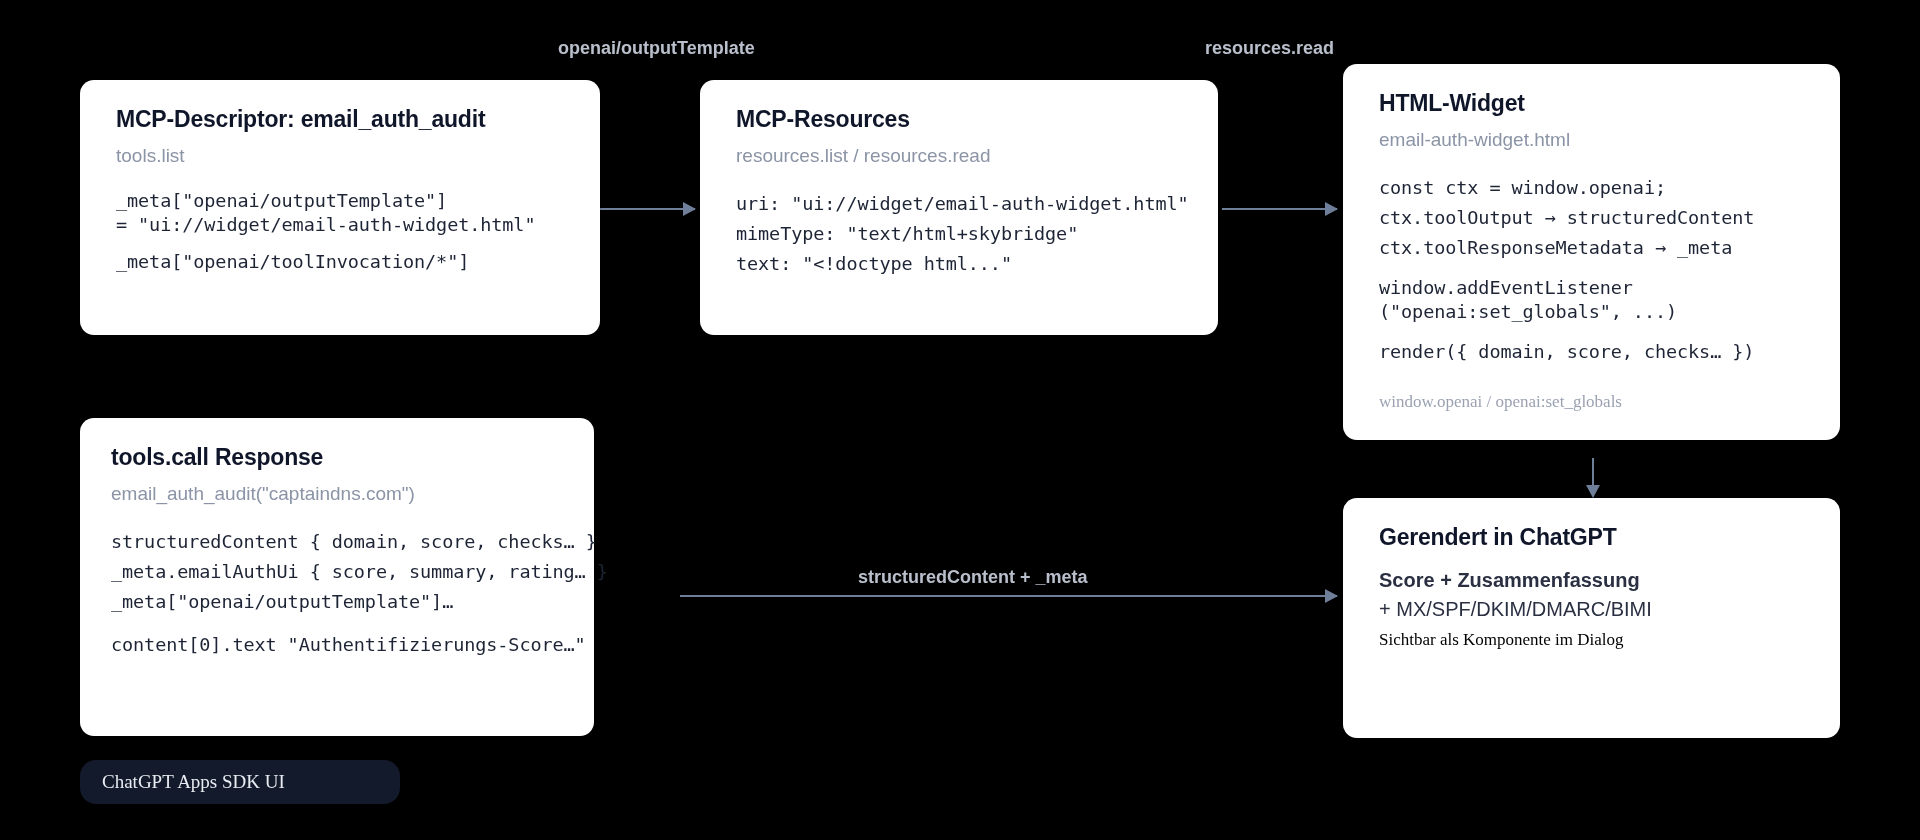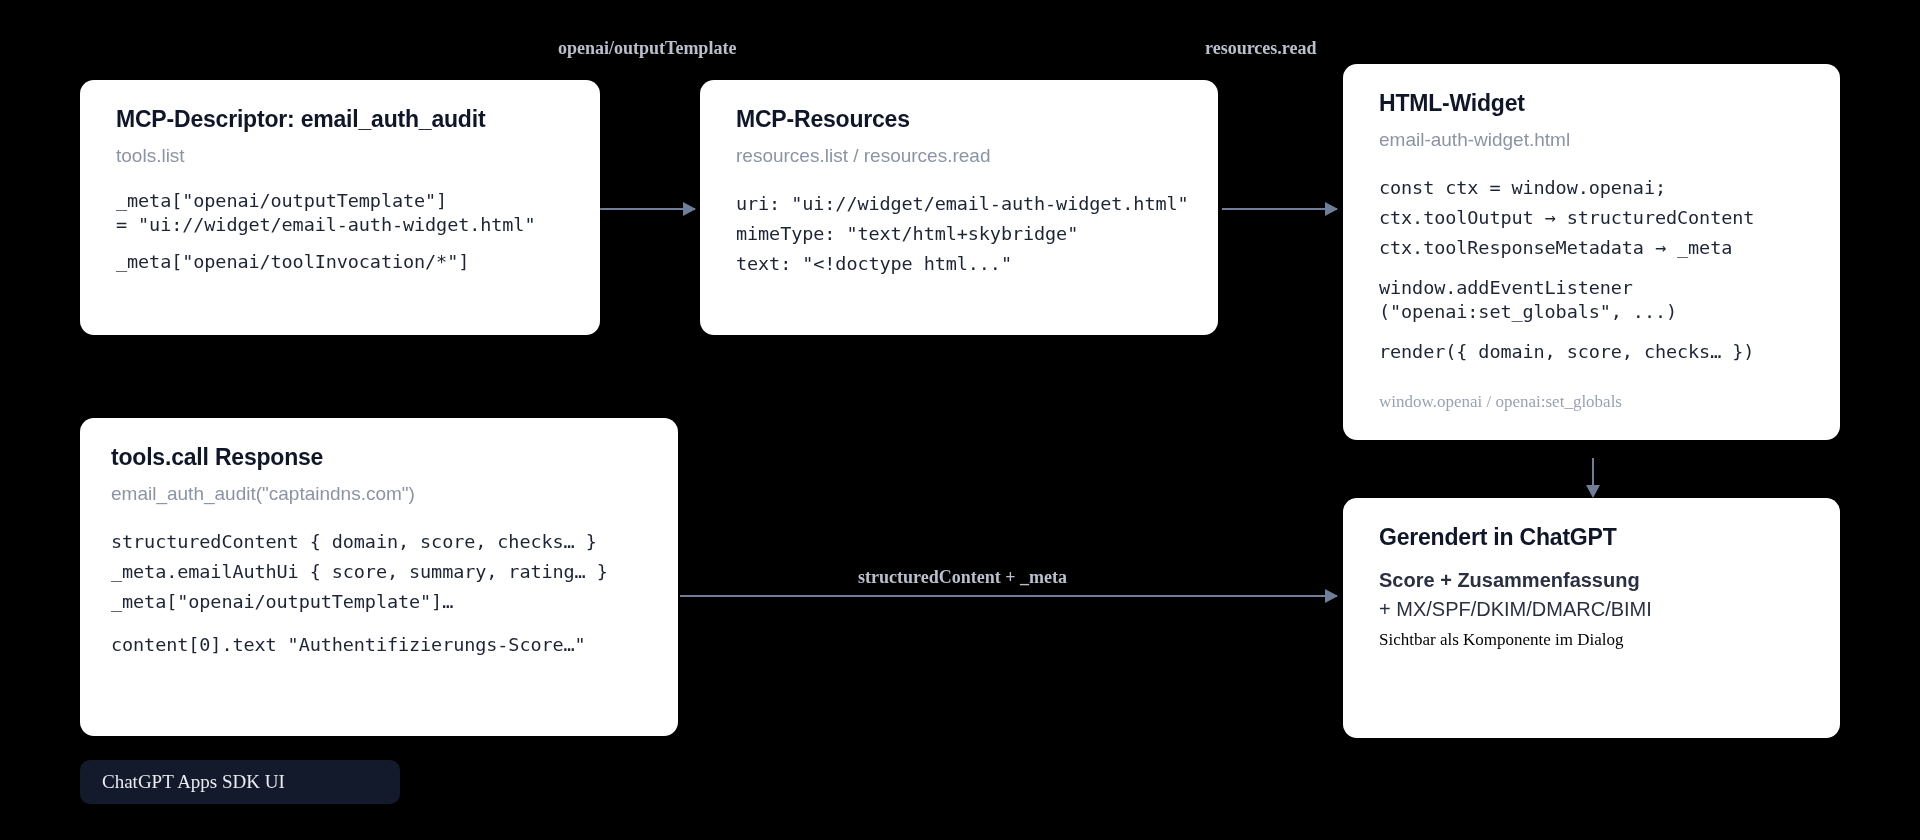--- a/index.html
+++ b/index.html
@@ -74,21 +74,21 @@
     color: #000000;
     line-height: 1.45;
     white-space: pre;
     margin-top: 4px;
   }
 
   
   #card-descriptor { left: 80px;   top: 80px;  width: 520px; height: 255px; }
   #card-resources  { left: 700px;  top: 80px;  width: 518px; height: 255px; }
   #card-widget     { left: 1343px; top: 64px;  width: 497px; height: 376px; }
-  #card-response   { left: 80px;   top: 418px; width: 598px; height: 318px; padding-left: 31px; }
+  #card-response   { left: 80px;   top: 418px; width: 514px; height: 318px; padding-left: 31px; }
   #card-rendered   { left: 1343px; top: 498px; width: 497px; height: 240px; }
 
   
   .arrow {
     position: absolute;
     height: 2px;
     background: #6f7f99;
   }
   .arrow::after {
     content: "";
@@ -111,37 +111,37 @@
     border-left: 7px solid transparent;
     border-right: 7px solid transparent;
   }
   #arrow-1 { left: 600px;  top: 208px; width: 95px; }
   #arrow-2 { left: 1222px; top: 208px; width: 115px; }
   #arrow-3 { left: 680px;  top: 595px; width: 657px; }
   #arrow-v1 { left: 1592px; top: 458px; height: 28px; }
 
   .arrow-label {
     position: absolute;
-    font-family: Liberation Serif, serif;
+    font-family: Liberation Sans, sans-serif;
     font-size: 18px;
     font-weight: 700;
     color: #b9c0cc;
     white-space: nowrap;
   }
   #label-1 { left: 558px;  top: 38px; }
   #label-2 { left: 1205px; top: 38px; }
   #label-3 { left: 858px;  top: 567px; }
 
   
   #footer-badge {
     position: absolute;
     left: 80px; top: 760px;
     width: 320px; height: 44px;
     background: #131a2b;
-    border-radius: 10px;
+    border-radius: 16px;
     display: flex;
     align-items: center;
     padding-left: 22px;
   }
   #footer-badge span {
     font-family: "Liberation Serif", serif;
     font-size: 19px;
     color: #e9ecf2;
     white-space: nowrap;
   }

